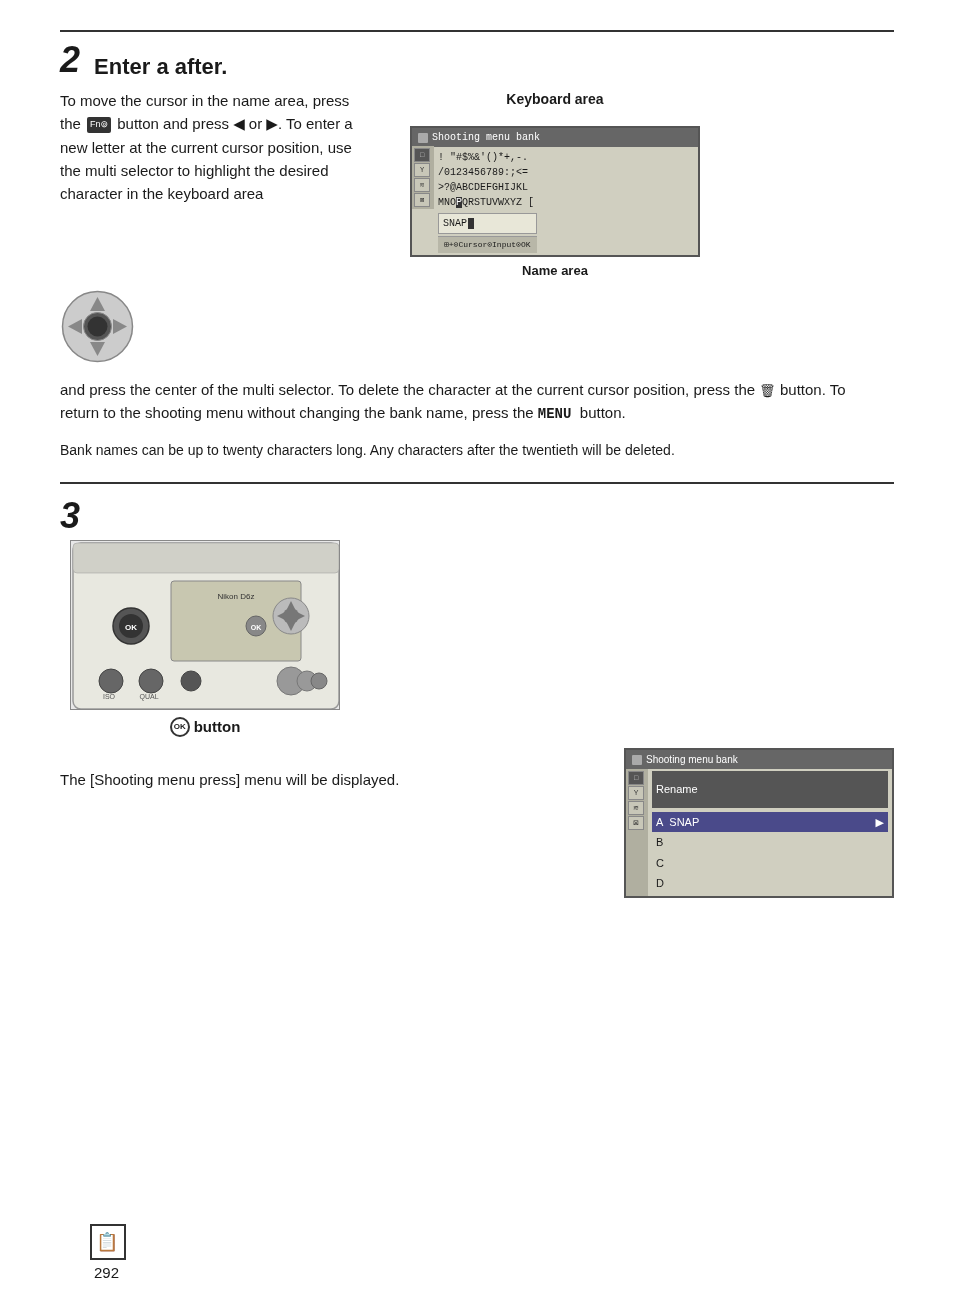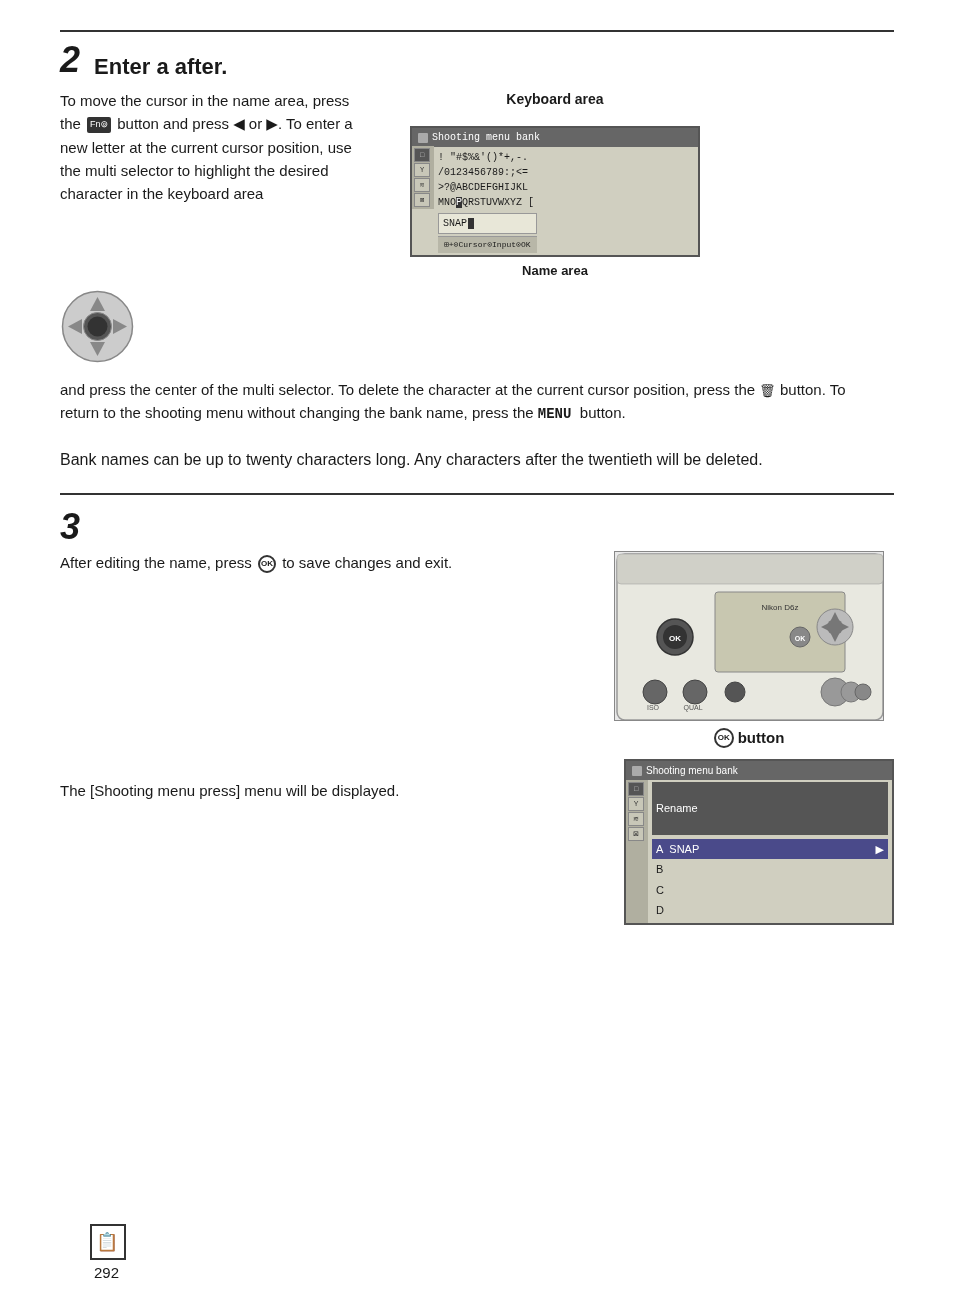--- a/index.html
+++ b/index.html
@@ -178,23 +178,23 @@
       margin-top: 4px;
       width: 290px;
     }
 
     .section-2-inner {
       display: flex;
       align-items: flex-start;
     }
 
     .bank-names-note {
-      font-size: 16px;
+      font-size: 14px;
       line-height: 1.55;
-      margin-top: 22px;
+      margin-top: 14px;
     }
 
     
     .section-3 {
       padding-top: 14px;
     }
 
     .section-3-body {
       display: flex;
       align-items: flex-start;
@@ -305,21 +305,21 @@
     }
 
     .menu-item.highlighted {
       background: #4a4a8a;
       color: #fff;
     }
 
     .menu-item-rename {
       color: #fff;
       background: #555;
-      padding: 18px 4px;
+      padding: 10px 4px;
       font-size: 11px;
     }
 
     
     .page-number {
       position: absolute;
       bottom: 30px;
       left: 60px;
       font-size: 15px;
     }
@@ -440,25 +440,20 @@
       </div>
     </div>
   </div>
 
   <div class="section-3">
     <div class="section-header">
       <div class="step-number">3</div>
     </div>
 
     <div class="section-3-body">
-      <div class="section-3-text">
-        <span>After editing the name, press</span>
-        <span style="display:inline-flex;align-items:center;justify-content:center;width:18px;height:18px;border-radius:50%;border:2px solid #333;font-size:8px;font-weight:bold;vertical-align:middle;margin:0 2px;">OK</span>
-        <span>to save changes and exit.</span>
-      </div>
 
       <div class="section-3-right">
 
         <div class="camera-body">
           <svg width="270" height="170" viewBox="0 0 270 170">
 
             <rect x="2" y="2" width="266" height="166" rx="8" fill="#e8e8e0" stroke="#999" stroke-width="1.5"></rect>
 
             <rect x="2" y="2" width="266" height="30" rx="4" fill="#d0d0c8" stroke="#999" stroke-width="0.5"></rect>
 

